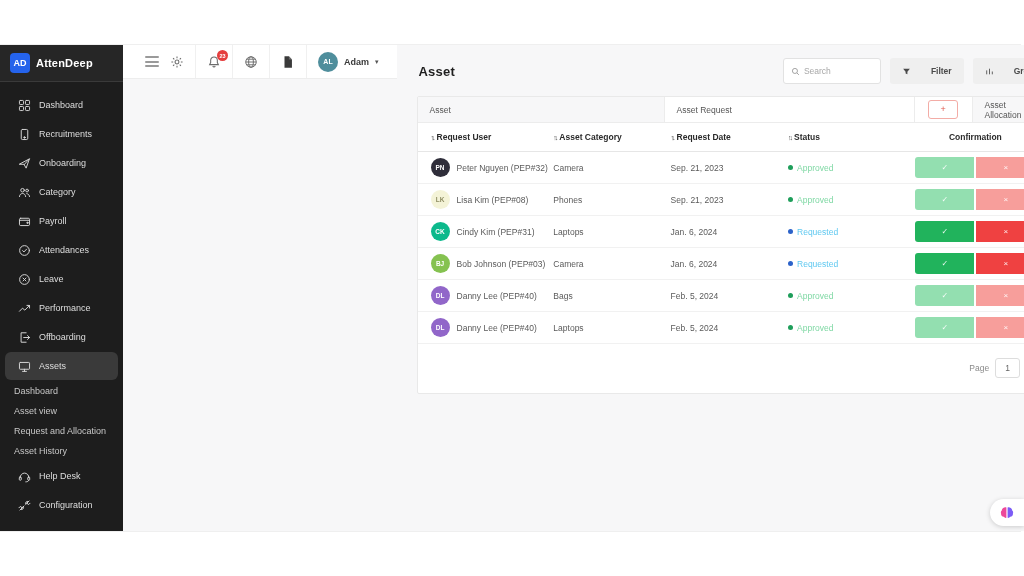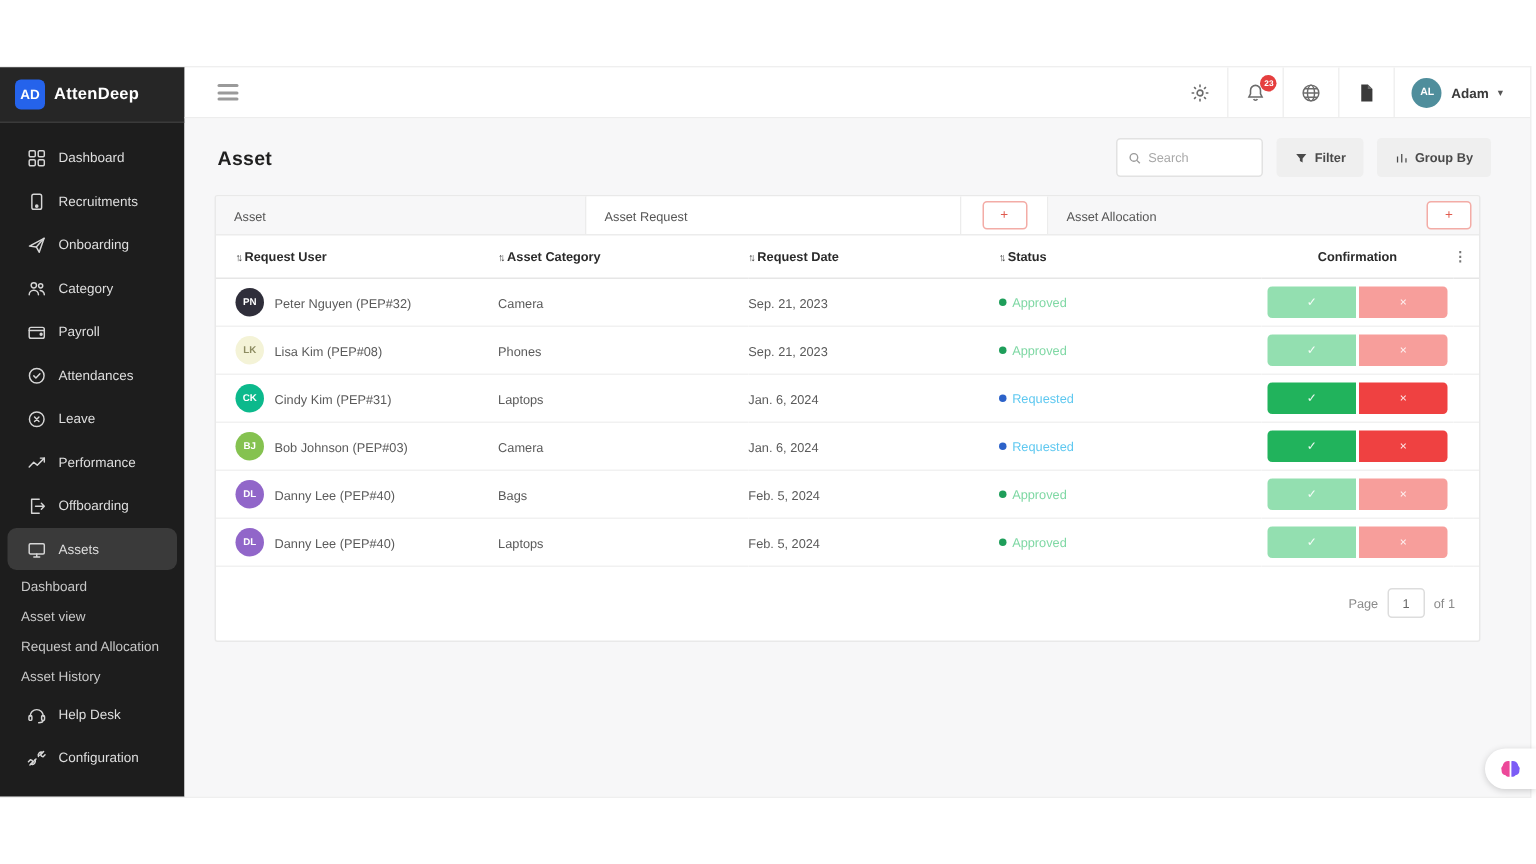--- a/index.html
+++ b/index.html
@@ -12,21 +12,21 @@
   .logo-box { width:20px; height:20px; border-radius:4px; display:flex; align-items:center; justify-content:center; font-size:9px; font-weight:bold; color:#fff; }
   .logo-name { font-size:11px; font-weight:bold; color:#fff; letter-spacing:.2px; }
   .nav { padding:8px 0 0 0; }
   .nav-item { display:flex; align-items:center; gap:8px; padding:7px 12px; margin:1px 5px; border-radius:6px; cursor:pointer; font-size:9px; color:#dedede; }
   .nav-item.active { background:#3a3a3a; }
   .nav-icon { width:14px; height:14px; display:inline-flex; align-items:center; justify-content:center; color:#d6d6d6; }
   .nav-icon svg { width:13px; height:13px; }
   .sub-item { font-size:9px; color:#c7c7c7; padding:5px 12px 5px 14px; cursor:pointer; }
 
   
-  .main { flex:1; display:flex; flex-direction:column; min-width:0; }
+  .main { flex:1; display:flex; flex-direction:row; min-width:0; }
   .topbar { height:34px; background:#fff; border-bottom:1px solid #ededed; display:flex; align-items:center; justify-content:space-between; padding:0 14px 0 22px; }
   .hamburger { width:14px; height:11px; display:flex; flex-direction:column; justify-content:space-between; cursor:pointer; }
   .hamburger span { height:2px; background:#9a9a9a; border-radius:1px; }
   .top-right { display:flex; align-items:center; height:100%; }
   .icon-slot { height:100%; display:flex; align-items:center; justify-content:center; padding:0 11px; border-left:1px solid #f0f0f0; position:relative; cursor:pointer; color:#6b6b6b; }
   .icon-slot:first-child { border-left:none; }
   .icon-slot svg { width:14px; height:14px; }
   .badge { position:absolute; top:5px; right:4px; min-width:11px; height:11px; border-radius:6px; background:#e53e3e; color:#fff; font-size:5.5px; font-weight:bold; display:flex; align-items:center; justify-content:center; padding:0 2px; }
   .user-slot { display:flex; align-items:center; gap:6px; padding:0 4px 0 11px; border-left:1px solid #f0f0f0; height:100%; cursor:pointer; }
   .avatar-top { width:20px; height:20px; border-radius:50%; background:#4f8e9c; color:#fff; font-size:7px; font-weight:bold; display:flex; align-items:center; justify-content:center; }
@@ -34,21 +34,21 @@
   .caret { font-size:7px; color:#555; }
 
   .content { flex:1; background:#f7f7f8; position:relative; }
   .page-header { display:flex; align-items:center; justify-content:space-between; padding:13px 26px 12px 22px; }
   .page-title { font-size:13px; font-weight:bold; color:#1f1f1f; letter-spacing:.2px; }
   .header-actions { display:flex; align-items:center; gap:9px; }
   .search-box { width:98px; height:26px; background:#fff; border:1px solid #e2e2e2; border-radius:3px; display:flex; align-items:center; padding:4px 7px; gap:4px; }
   .search-box svg { width:9px; height:9px; color:#9a9a9a; flex-shrink:0; }
   .search-box input { border:none; outline:none; width:100%; font-size:8.5px; color:#555; font-family:"Liberation Sans", sans-serif; background:transparent; }
   .search-box input::placeholder { color:#a8a8a8; }
-  .ghost-btn { height:26px; background:#efefef; border:none; border-radius:3px; font-size:8.5px; color:#4a4a4a; font-weight:bold; padding:0 12px; display:flex; align-items:center; gap:4px; cursor:pointer; font-family:"Liberation Sans", sans-serif;text-align:right; }
+  .ghost-btn { height:26px; background:#efefef; border:none; border-radius:3px; font-size:8.5px; color:#4a4a4a; font-weight:bold; padding:0 12px; display:flex; align-items:center; gap:20px; cursor:pointer; font-family:"Liberation Sans", sans-serif;text-align:right; }
   .ghost-btn svg { width:9px; height:9px; }
 
   
   .card { margin:0 33px 0 20px; background:#fff; border:1px solid #e9e9e9; border-radius:2px; }
   .tabs { display:flex; height:26px; border-bottom:1px solid #ececec; font-size:8.5px; color:#555; }
   .tab { display:flex; align-items:center; padding:0 12px; border-right:1px solid #ececec; background:#f7f7f8; cursor:pointer; }
   .tab.active { background:#fff; }
   .tab-asset { width:247px; }
   .tab-request { width:250px; }
   .add-zone { width:58px; display:flex; align-items:center; justify-content:center; background:#fff; border-right:1px solid #ececec; }

